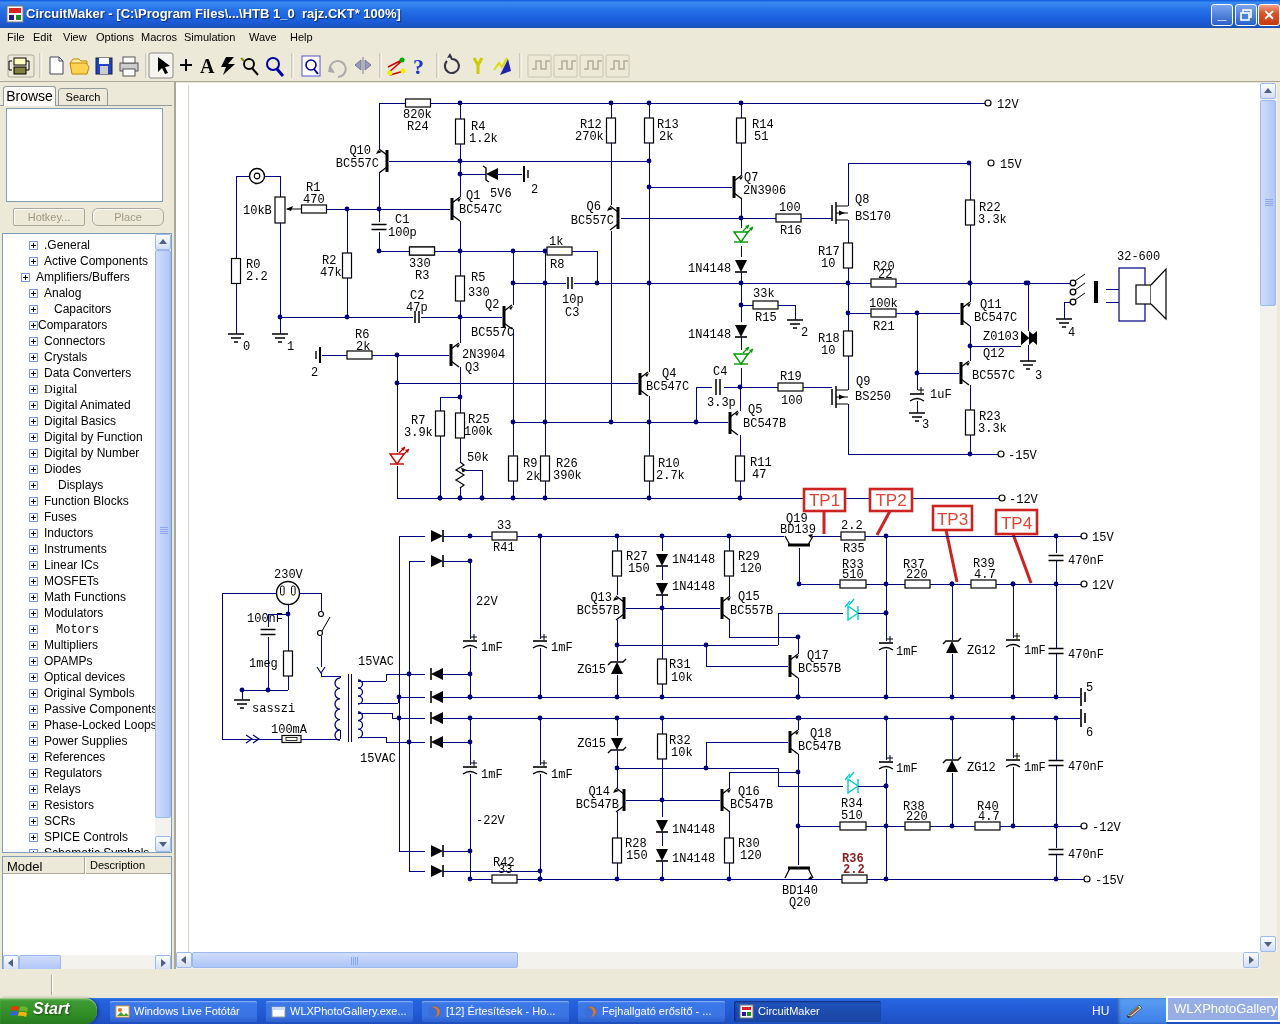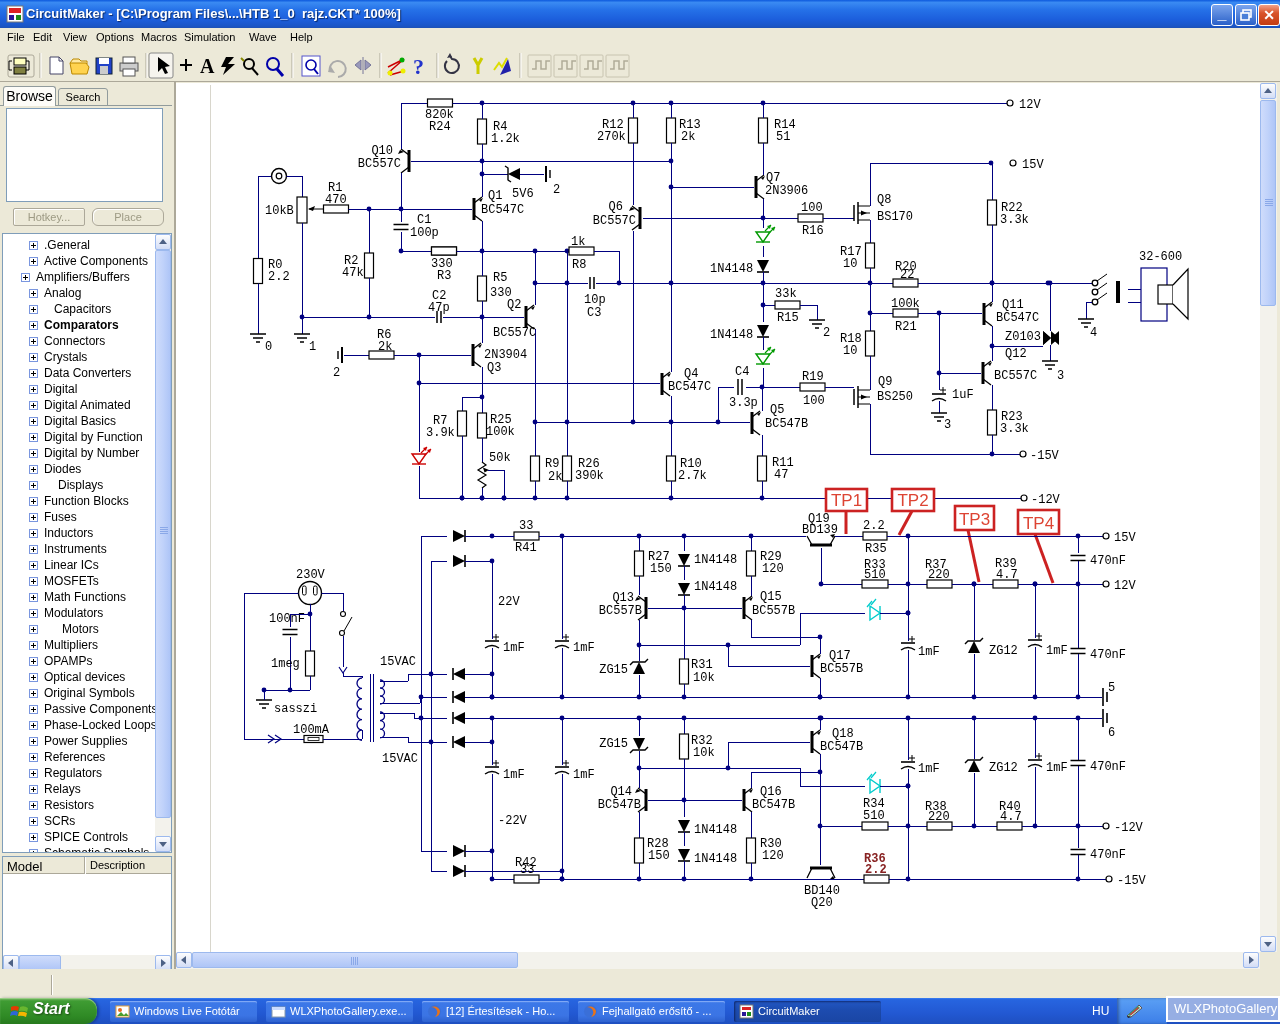--- a/index.html
+++ b/index.html
@@ -133,40 +133,40 @@
     border-radius:2px;color:#9d9a84;font-size:11px;text-align:center;line-height:17px;box-shadow:1px 1px 0 #fff inset;">Hotkey...</div>
   <div class="abs" style="left:92px;top:126px;width:72px;height:18px;background:#ece9d8;border:1px solid #aca899;
     border-radius:6px;color:#9d9a84;font-size:11px;text-align:center;line-height:17px;box-shadow:1px 1px 0 #fff inset;">Place</div>
 
   <div class="abs" style="left:2px;top:151px;width:170px;height:620px;background:#fff;border:1px solid #7f9db9;overflow:hidden;font-size:12px;">
     <div style="position:absolute;left:26px;top:4px;height:16px;white-space:nowrap;"><span class="plus"></span><span style="margin-left:6px;">.General</span></div>
 <div style="position:absolute;left:26px;top:20px;height:16px;white-space:nowrap;"><span class="plus"></span><span style="margin-left:6px;">Active Components</span></div>
 <div style="position:absolute;left:18px;top:36px;height:16px;white-space:nowrap;"><span class="plus"></span><span style="margin-left:6px;">Amplifiers/Buffers</span></div>
 <div style="position:absolute;left:26px;top:52px;height:16px;white-space:nowrap;"><span class="plus"></span><span style="margin-left:6px;">Analog</span></div>
 <div style="position:absolute;left:26px;top:68px;height:16px;white-space:nowrap;"><span class="plus"></span><span style="margin-left:16px;">Capacitors</span></div>
-<div style="position:absolute;left:26px;top:84px;height:16px;white-space:nowrap;"><span class="plus"></span><span style="margin-left:6px;font-weight:bold;">Comparators</span></div>
+<div style="position:absolute;left:26px;top:84px;height:16px;white-space:nowrap;"><span class="plus"></span><span style="margin-left:0;">Comparators</span></div>
 <div style="position:absolute;left:26px;top:100px;height:16px;white-space:nowrap;"><span class="plus"></span><span style="margin-left:6px;">Connectors</span></div>
 <div style="position:absolute;left:26px;top:116px;height:16px;white-space:nowrap;"><span class="plus"></span><span style="margin-left:6px;">Crystals</span></div>
 <div style="position:absolute;left:26px;top:132px;height:16px;white-space:nowrap;"><span class="plus"></span><span style="margin-left:6px;">Data Converters</span></div>
-<div style="position:absolute;left:26px;top:148px;height:16px;white-space:nowrap;"><span class="plus"></span><span style="margin-left:6px;">Digital</span></div>
+<div style="position:absolute;left:26px;top:148px;height:16px;white-space:nowrap;font-family:Liberation Serif, serif;"><span class="plus"></span><span style="margin-left:6px;">Digital</span></div>
 <div style="position:absolute;left:26px;top:164px;height:16px;white-space:nowrap;"><span class="plus"></span><span style="margin-left:6px;">Digital Animated</span></div>
 <div style="position:absolute;left:26px;top:180px;height:16px;white-space:nowrap;"><span class="plus"></span><span style="margin-left:6px;">Digital Basics</span></div>
 <div style="position:absolute;left:26px;top:196px;height:16px;white-space:nowrap;"><span class="plus"></span><span style="margin-left:6px;">Digital by Function</span></div>
 <div style="position:absolute;left:26px;top:212px;height:16px;white-space:nowrap;"><span class="plus"></span><span style="margin-left:6px;">Digital by Number</span></div>
 <div style="position:absolute;left:26px;top:228px;height:16px;white-space:nowrap;text-align:right;"><span class="plus"></span><span style="margin-left:6px;">Diodes</span></div>
 <div style="position:absolute;left:26px;top:244px;height:16px;white-space:nowrap;"><span class="plus"></span><span style="margin-left:20px;">Displays</span></div>
 <div style="position:absolute;left:26px;top:260px;height:16px;white-space:nowrap;"><span class="plus"></span><span style="margin-left:6px;">Function Blocks</span></div>
 <div style="position:absolute;left:26px;top:276px;height:16px;white-space:nowrap;"><span class="plus"></span><span style="margin-left:6px;">Fuses</span></div>
 <div style="position:absolute;left:26px;top:292px;height:16px;white-space:nowrap;"><span class="plus"></span><span style="margin-left:6px;">Inductors</span></div>
 <div style="position:absolute;left:26px;top:308px;height:16px;white-space:nowrap;"><span class="plus"></span><span style="margin-left:6px;">Instruments</span></div>
 <div style="position:absolute;left:26px;top:324px;height:16px;white-space:nowrap;"><span class="plus"></span><span style="margin-left:6px;">Linear ICs</span></div>
 <div style="position:absolute;left:26px;top:340px;height:16px;white-space:nowrap;"><span class="plus"></span><span style="margin-left:6px;">MOSFETs</span></div>
 <div style="position:absolute;left:26px;top:356px;height:16px;white-space:nowrap;"><span class="plus"></span><span style="margin-left:6px;">Math Functions</span></div>
 <div style="position:absolute;left:26px;top:372px;height:16px;white-space:nowrap;"><span class="plus"></span><span style="margin-left:6px;">Modulators</span></div>
-<div style="position:absolute;left:26px;top:388px;height:16px;white-space:nowrap;"><span class="plus"></span><span style="margin-left:24px;">Motors</span></div>
+<div style="position:absolute;left:26px;top:388px;height:16px;white-space:nowrap;"><span class="plus"></span><span style="margin-left:18px;font-family:Liberation Mono, monospace;">Motors</span></div>
 <div style="position:absolute;left:26px;top:404px;height:16px;white-space:nowrap;"><span class="plus"></span><span style="margin-left:6px;">Multipliers</span></div>
 <div style="position:absolute;left:26px;top:420px;height:16px;white-space:nowrap;"><span class="plus"></span><span style="margin-left:6px;">OPAMPs</span></div>
 <div style="position:absolute;left:26px;top:436px;height:16px;white-space:nowrap;"><span class="plus"></span><span style="margin-left:6px;">Optical devices</span></div>
 <div style="position:absolute;left:26px;top:452px;height:16px;white-space:nowrap;"><span class="plus"></span><span style="margin-left:6px;">Original Symbols</span></div>
 <div style="position:absolute;left:26px;top:468px;height:16px;white-space:nowrap;"><span class="plus"></span><span style="margin-left:6px;">Passive Components</span></div>
 <div style="position:absolute;left:26px;top:484px;height:16px;white-space:nowrap;"><span class="plus"></span><span style="margin-left:6px;">Phase-Locked Loops</span></div>
 <div style="position:absolute;left:26px;top:500px;height:16px;white-space:nowrap;"><span class="plus"></span><span style="margin-left:6px;">Power Supplies</span></div>
 <div style="position:absolute;left:26px;top:516px;height:16px;white-space:nowrap;"><span class="plus"></span><span style="margin-left:6px;">References</span></div>
 <div style="position:absolute;left:26px;top:532px;height:16px;white-space:nowrap;"><span class="plus"></span><span style="margin-left:6px;">Regulators</span></div>
 <div style="position:absolute;left:26px;top:548px;height:16px;white-space:nowrap;"><span class="plus"></span><span style="margin-left:6px;">Relays</span></div>
@@ -199,21 +199,21 @@
           </svg></div>
       <div class="sbbtn" style="right:0;top:0;width:16px;height:16px;"><svg width="14" height="14">
             <path d="M5,3l5,4l-5,4z" fill="#4d6185"></path>
           </svg></div>
       <div class="abs" style="left:16px;top:0px;width:42px;height:16px;border:1px solid #9cb9ee;border-radius:2px;
         background:linear-gradient(#cfdcfb,#aec5f7);"></div>
     </div>
   </div>
 </div>
 
-<div class="abs" style="left:176px;top:83px;width:1084px;height:869px;background:#ffffff;overflow:hidden;padding-left:22px;">
+<div class="abs" style="left:176px;top:83px;width:1084px;height:869px;background:#ffffff;overflow:hidden;">
   <svg width="1084" height="869" viewBox="176 83 1084 869" shape-rendering="crispEdges">
     <g shape-rendering="auto">
 <path d="M379,103.5H406" stroke="#000080" stroke-width="1"></path>
 <rect x="405.5" y="99" width="25" height="8" fill="#fff" stroke="#000000" stroke-width="1.2"></rect>
 <path d="M430.5,103.5H985" stroke="#000080" stroke-width="1"></path>
 <circle cx="460" cy="103" r="2.4" fill="#000080"></circle>
 <circle cx="611" cy="103" r="2.4" fill="#000080"></circle>
 <circle cx="649" cy="103" r="2.4" fill="#000080"></circle>
 <circle cx="741" cy="103" r="2.4" fill="#000080"></circle>
 <circle cx="988" cy="103" r="3" fill="#fff" stroke="#000000" stroke-width="1.2"></circle>

